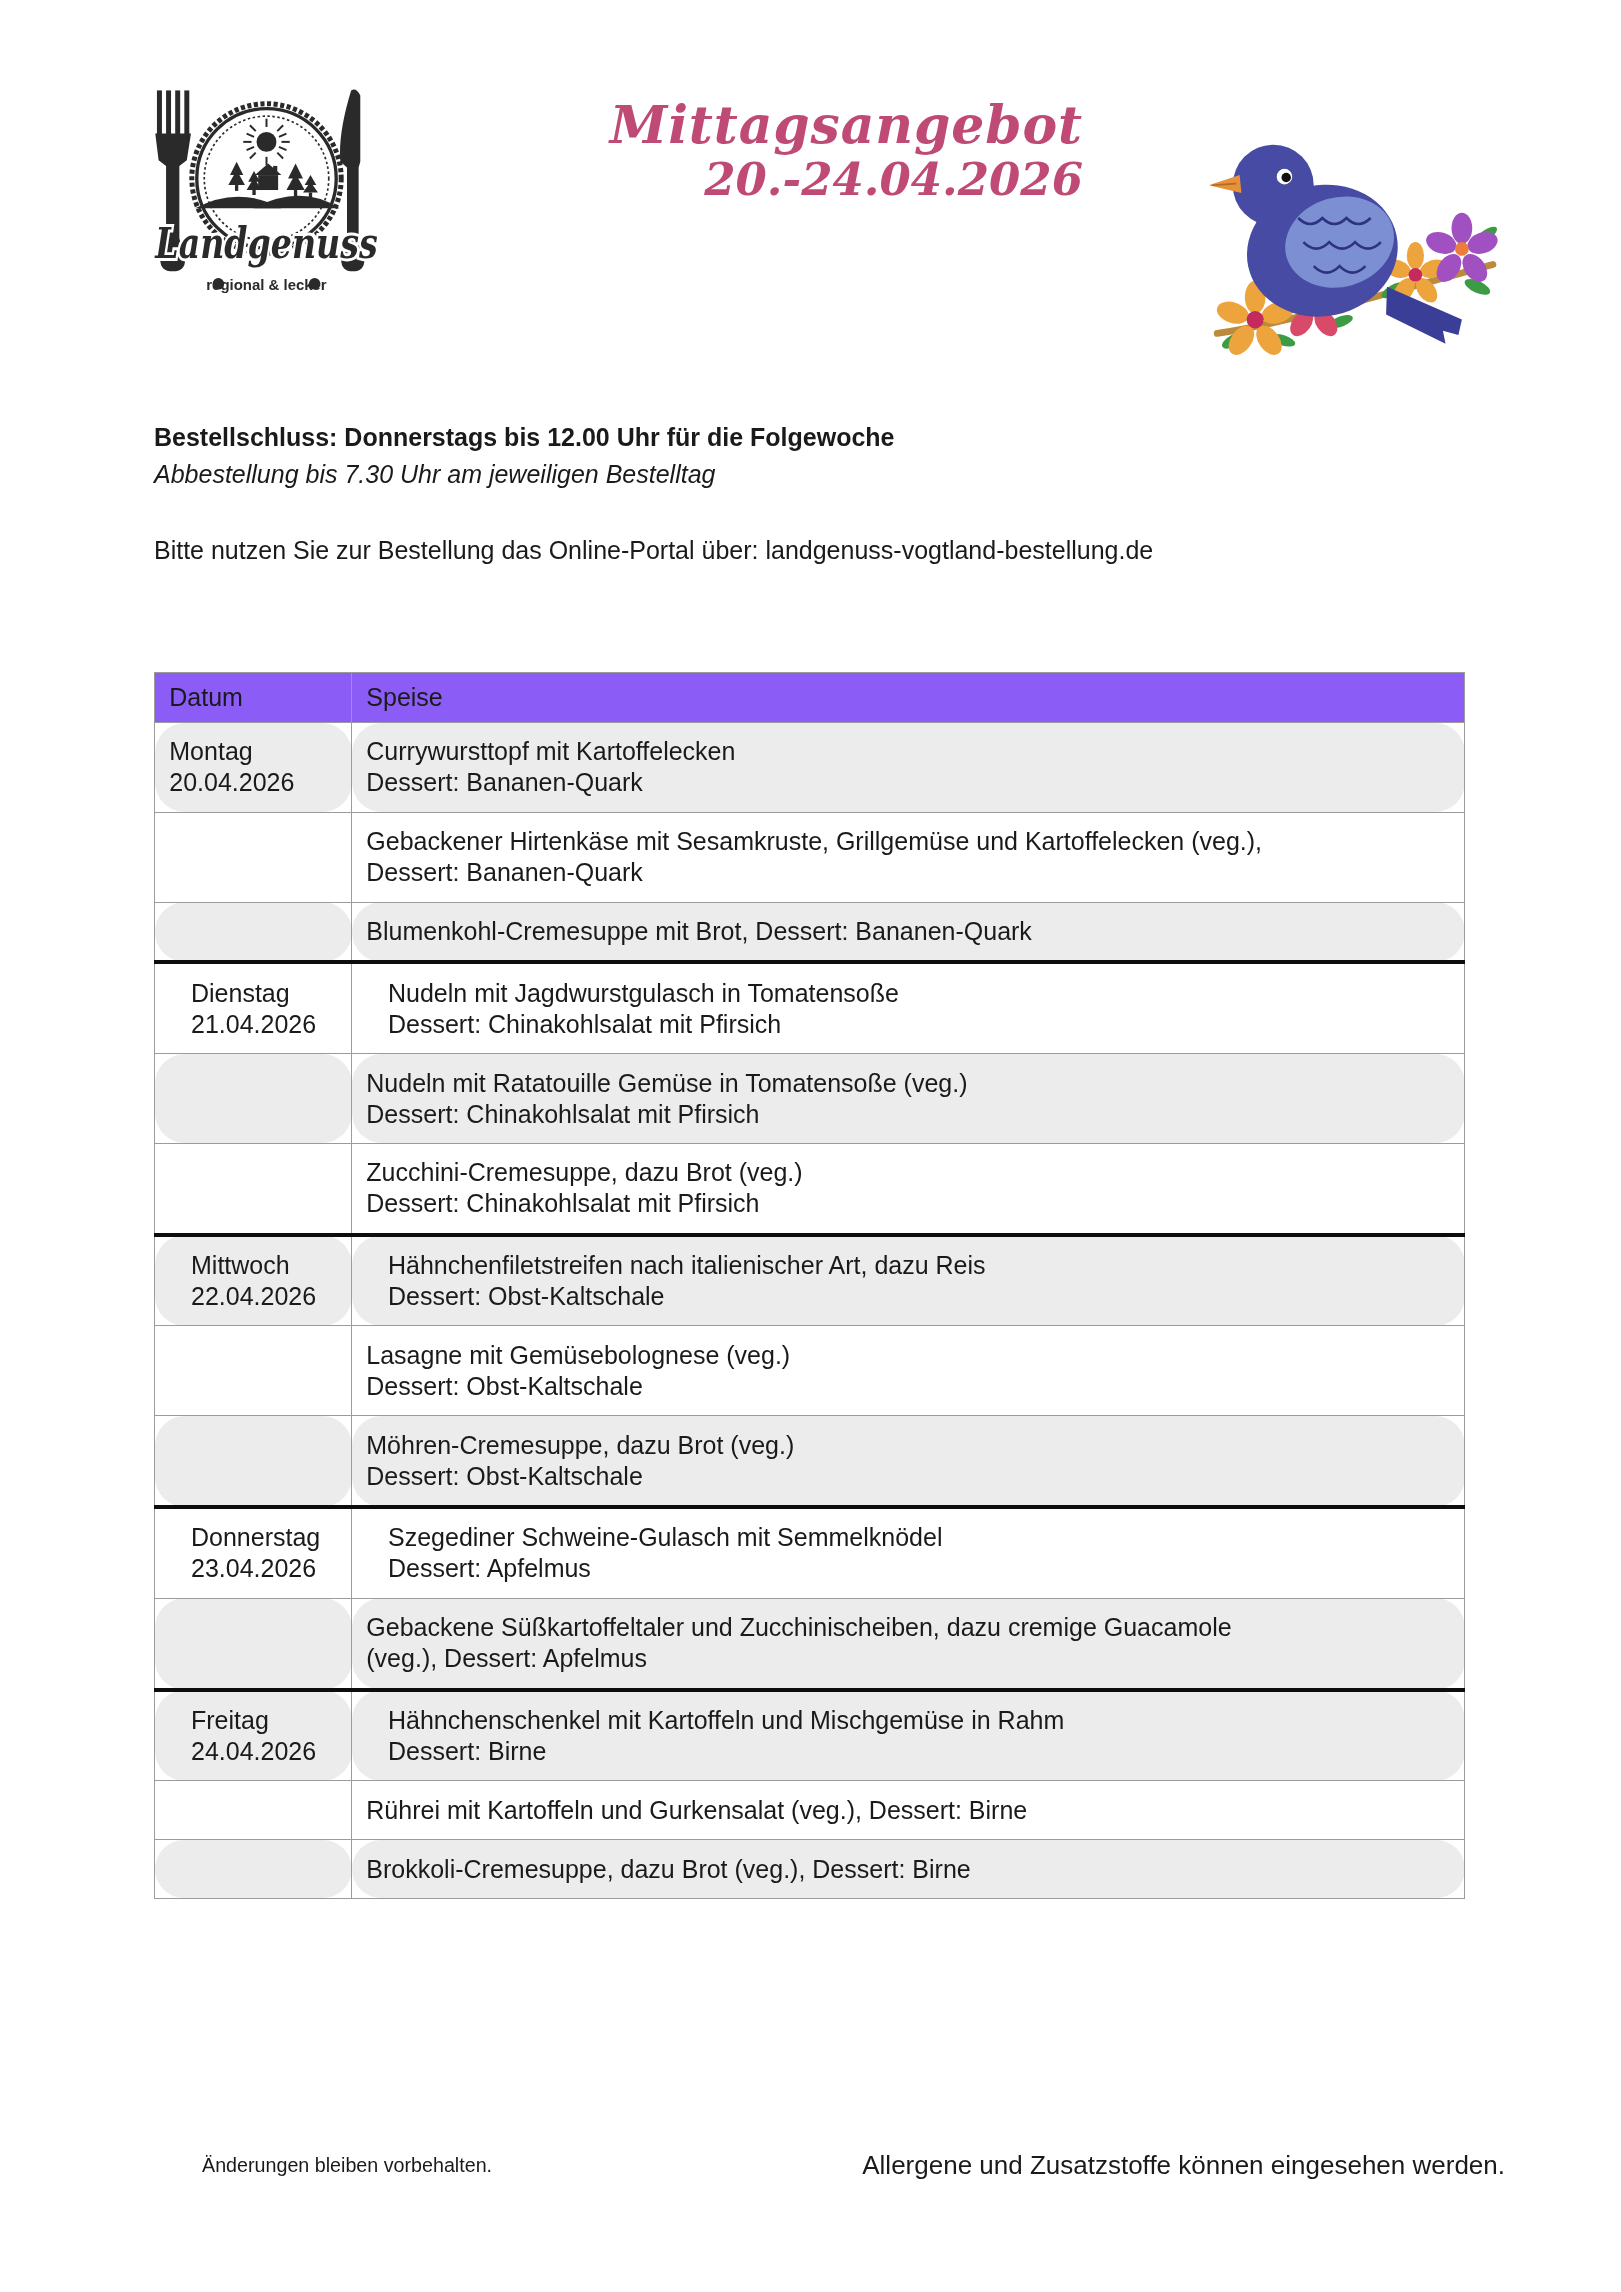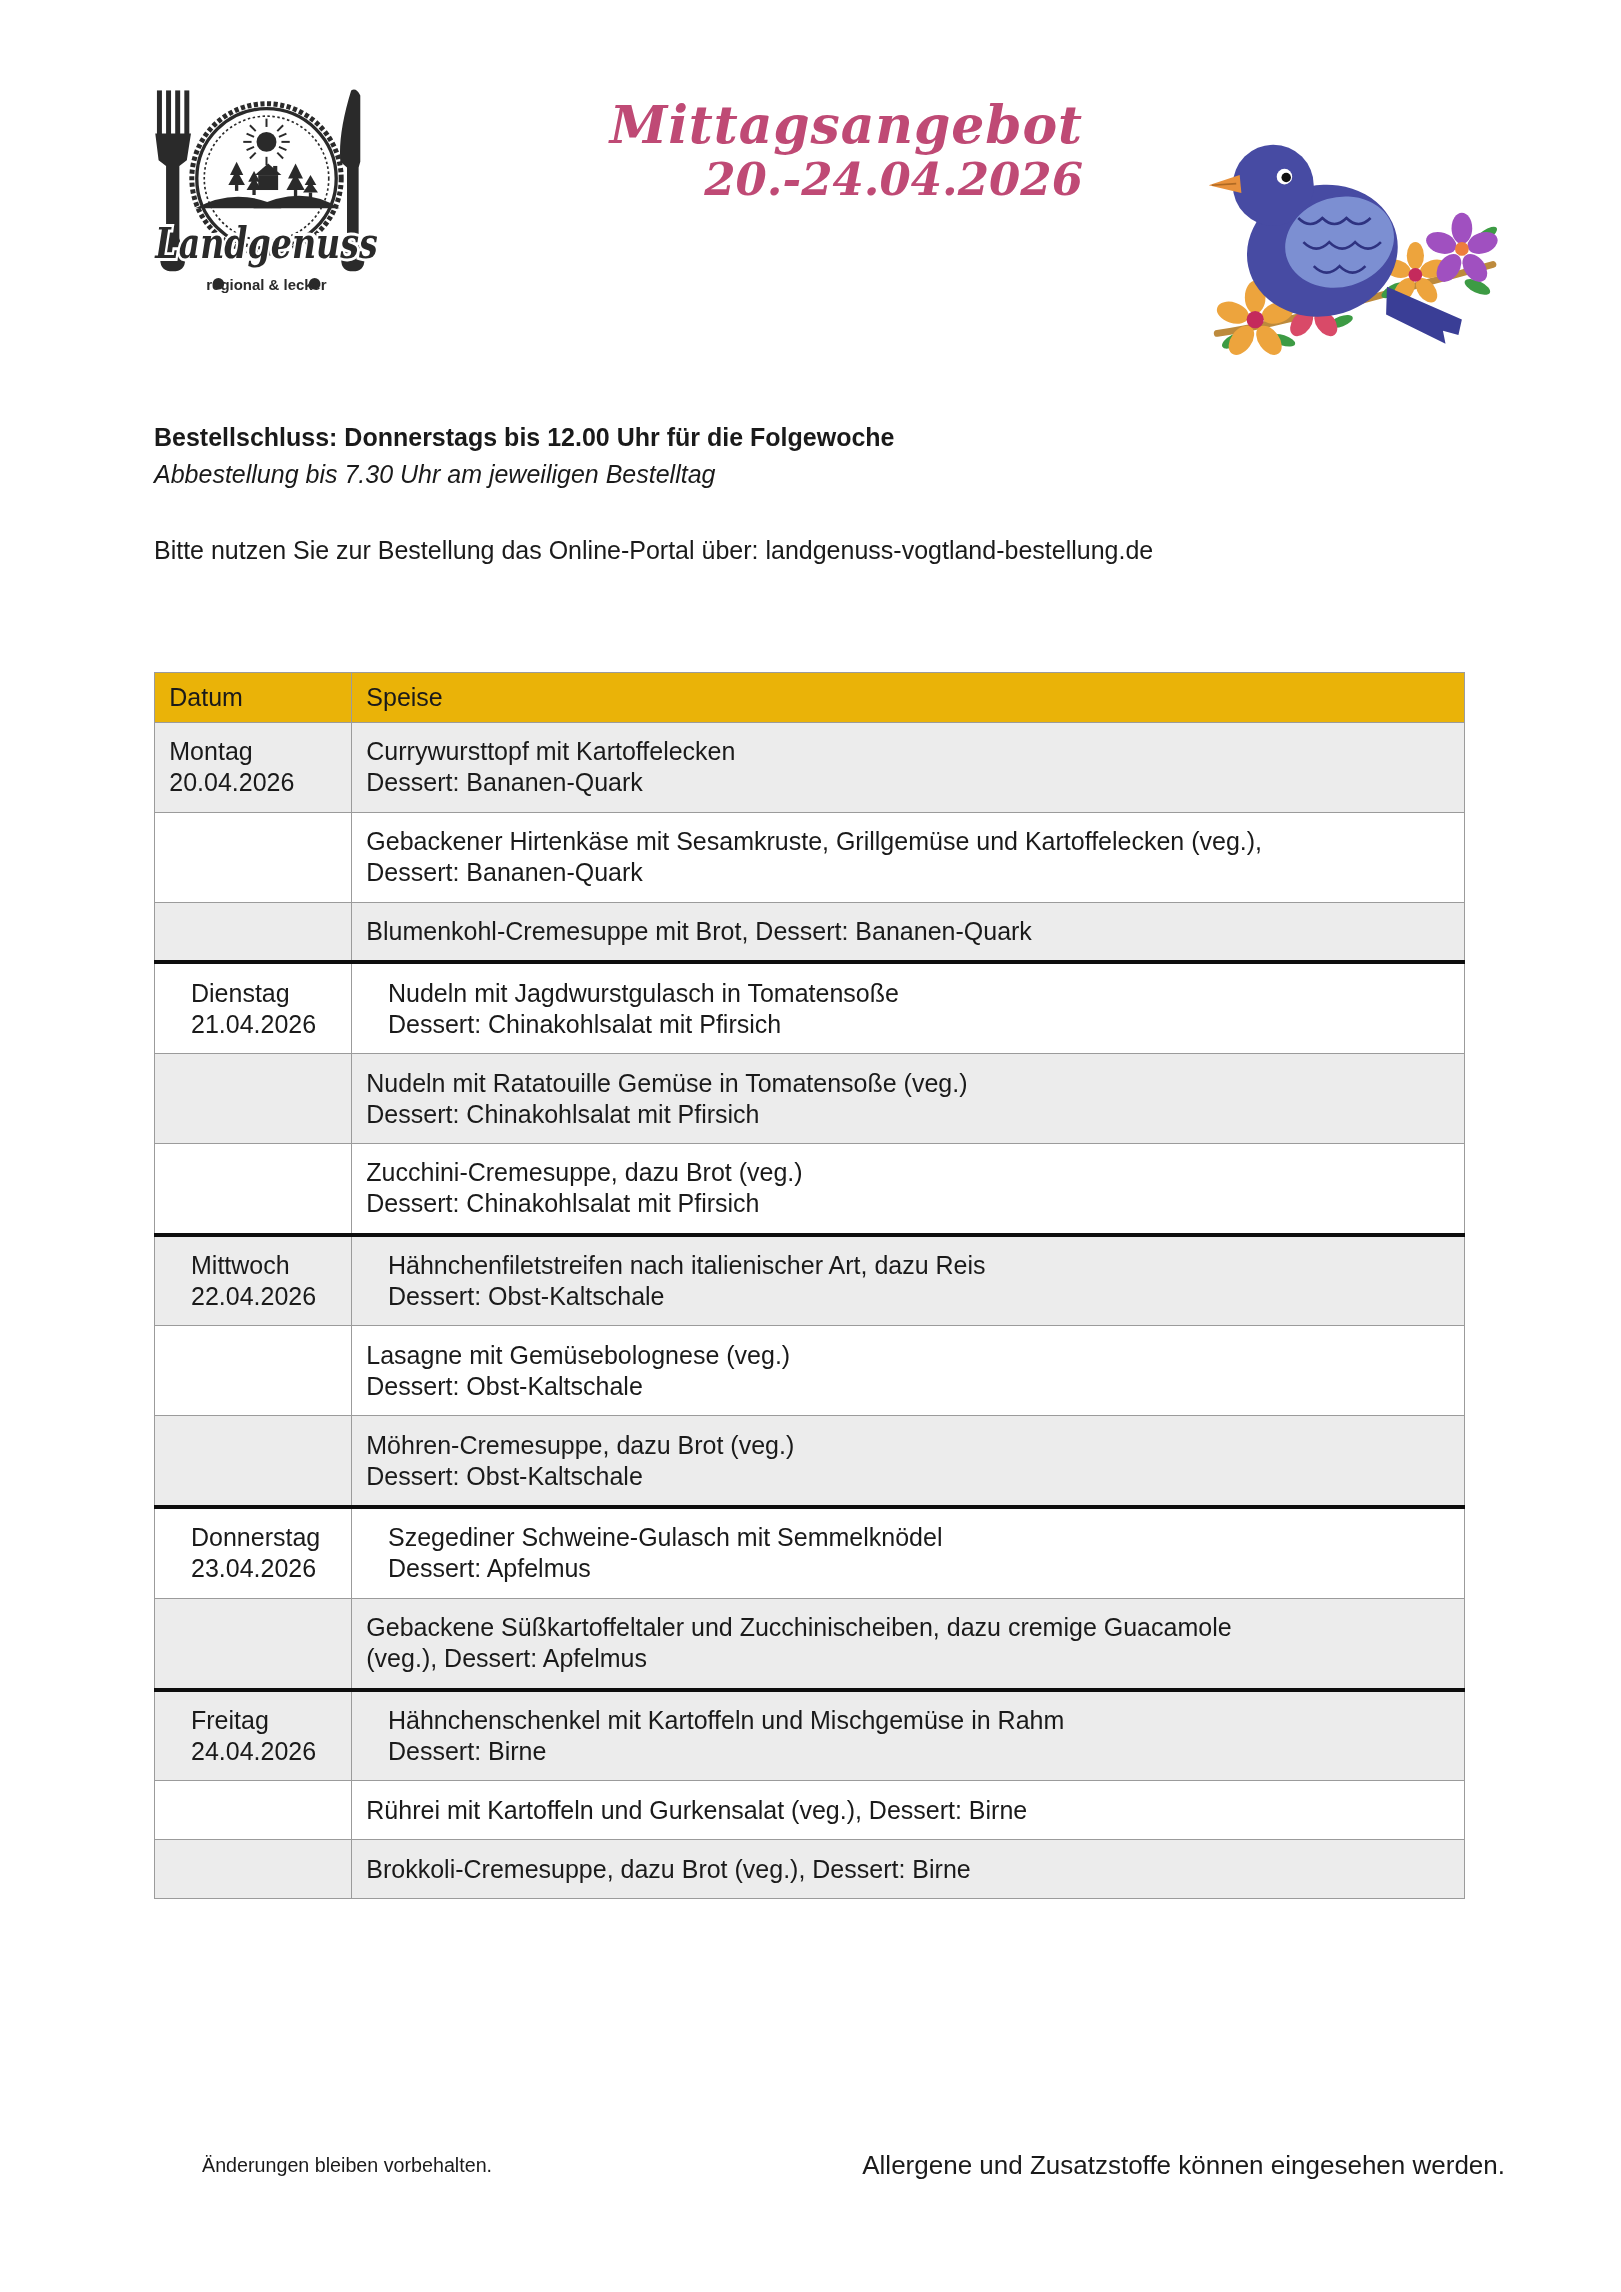--- a/index.html
+++ b/index.html
@@ -24,24 +24,24 @@
 
   
   .intro{position:absolute;left:154px;top:421px;width:1308px;font-size:25px;line-height:32px;}
   .intro .bold-line{font-weight:bold;}
   .intro .cancel-line{margin-top:4.5px;font-style:italic;}
   .intro .portal-line{margin-top:44px;}
 
   
   .menu-table{position:absolute;left:154px;top:672px;width:1311px;border-collapse:collapse;table-layout:fixed;font-size:25px;line-height:31px;}
   .menu-table th,.menu-table td{border:1.8px solid var(--grid-gray);vertical-align:top;text-align:left;font-weight:normal;}
-  .menu-table th{padding:9px 14.3px;background:#eab308;}
+  .menu-table th{padding:9px 14.3px;background:#8b5cf6;}
   .menu-table td{padding:13.4px 14.3px;}
   .menu-table col.c-date{width:197px;}
-  .menu-table tr.shaded td{background:var(--row-shade);}
+  .menu-table tr.shaded td{background:var(--row-shade);border-radius:30px;}
   .menu-table tr.day-start td{border-top:4.5px solid var(--separator-black);padding-left:36px;}
 
   
   .footer-left{position:absolute;left:154px;top:2153px;font-size:19.7px;line-height:25px;margin-left:48px;}
   .footer-right{position:absolute;right:116px;top:2153px;font-size:26px;line-height:25px;}
 </style>
 </head>
 <body>
 
 <div class="page">

